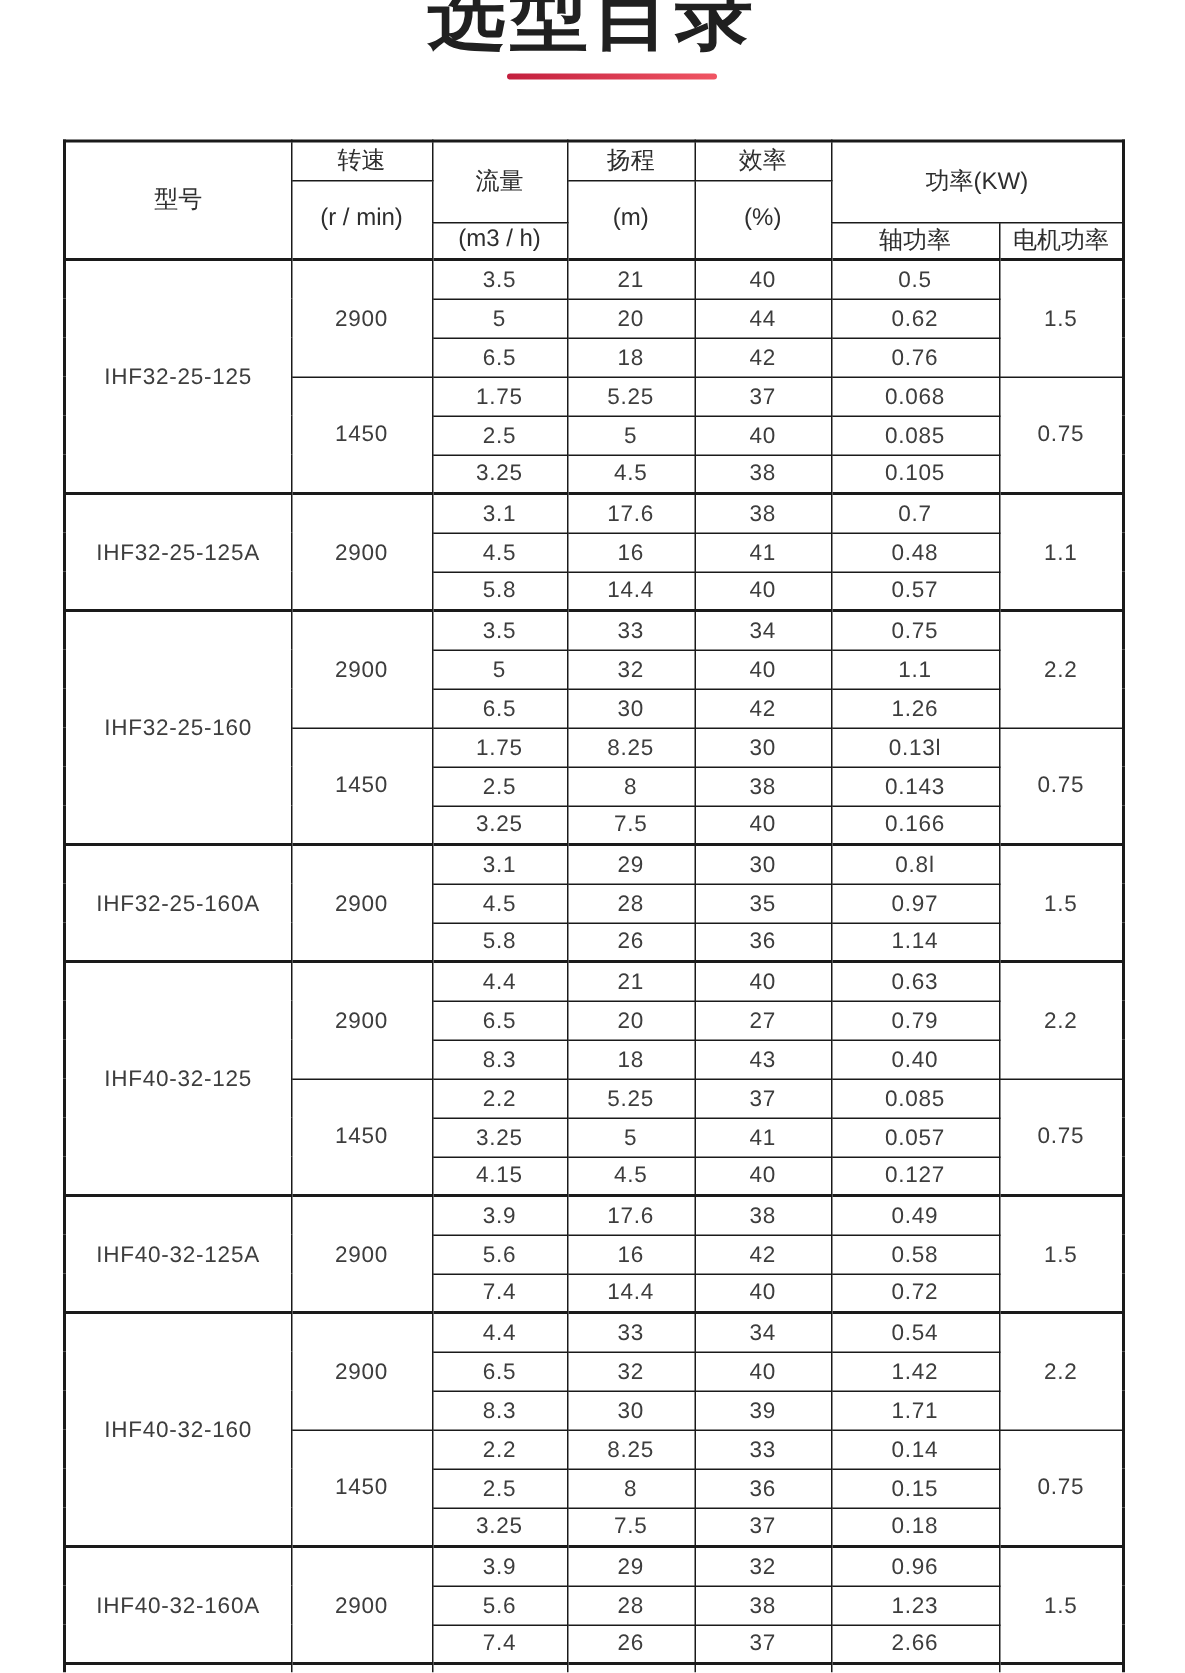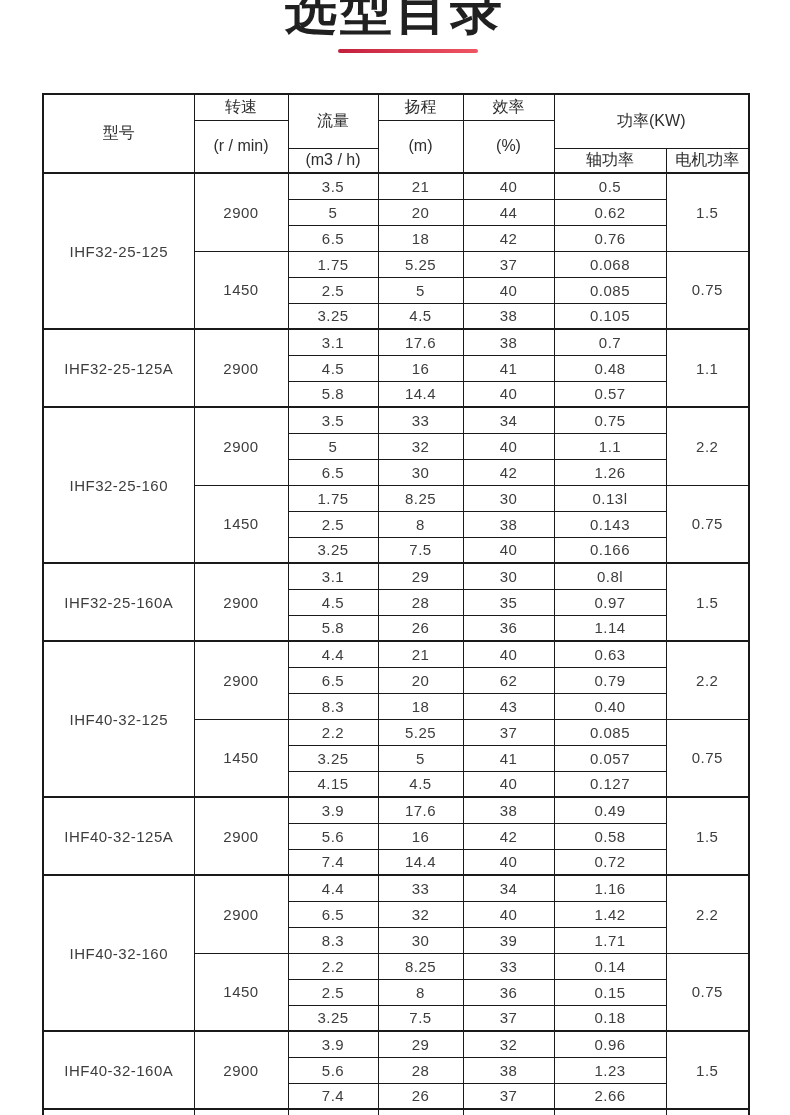--- a/index.html
+++ b/index.html
@@ -204,21 +204,21 @@
           <td rowspan="3">2900</td>
           <td>4.4</td>
           <td>21</td>
           <td>40</td>
           <td>0.63</td>
           <td rowspan="3">2.2</td>
         </tr>
         <tr>
           <td>6.5</td>
           <td>20</td>
-          <td>62</td>
+          <td>27</td>
           <td>0.79</td>
         </tr>
         <tr>
           <td>8.3</td>
           <td>18</td>
           <td>43</td>
           <td>0.40</td>
         </tr>
         <tr>
           <td rowspan="3">1450</td>
@@ -260,21 +260,21 @@
           <td>14.4</td>
           <td>40</td>
           <td>0.72</td>
         </tr>
         <tr class="block-start">
           <td rowspan="6" class="model-cell">IHF40-32-160</td>
           <td rowspan="3">2900</td>
           <td>4.4</td>
           <td>33</td>
           <td>34</td>
-          <td>1.16</td>
+          <td>0.54</td>
           <td rowspan="3">2.2</td>
         </tr>
         <tr>
           <td>6.5</td>
           <td>32</td>
           <td>40</td>
           <td>1.42</td>
         </tr>
         <tr>
           <td>8.3</td>

